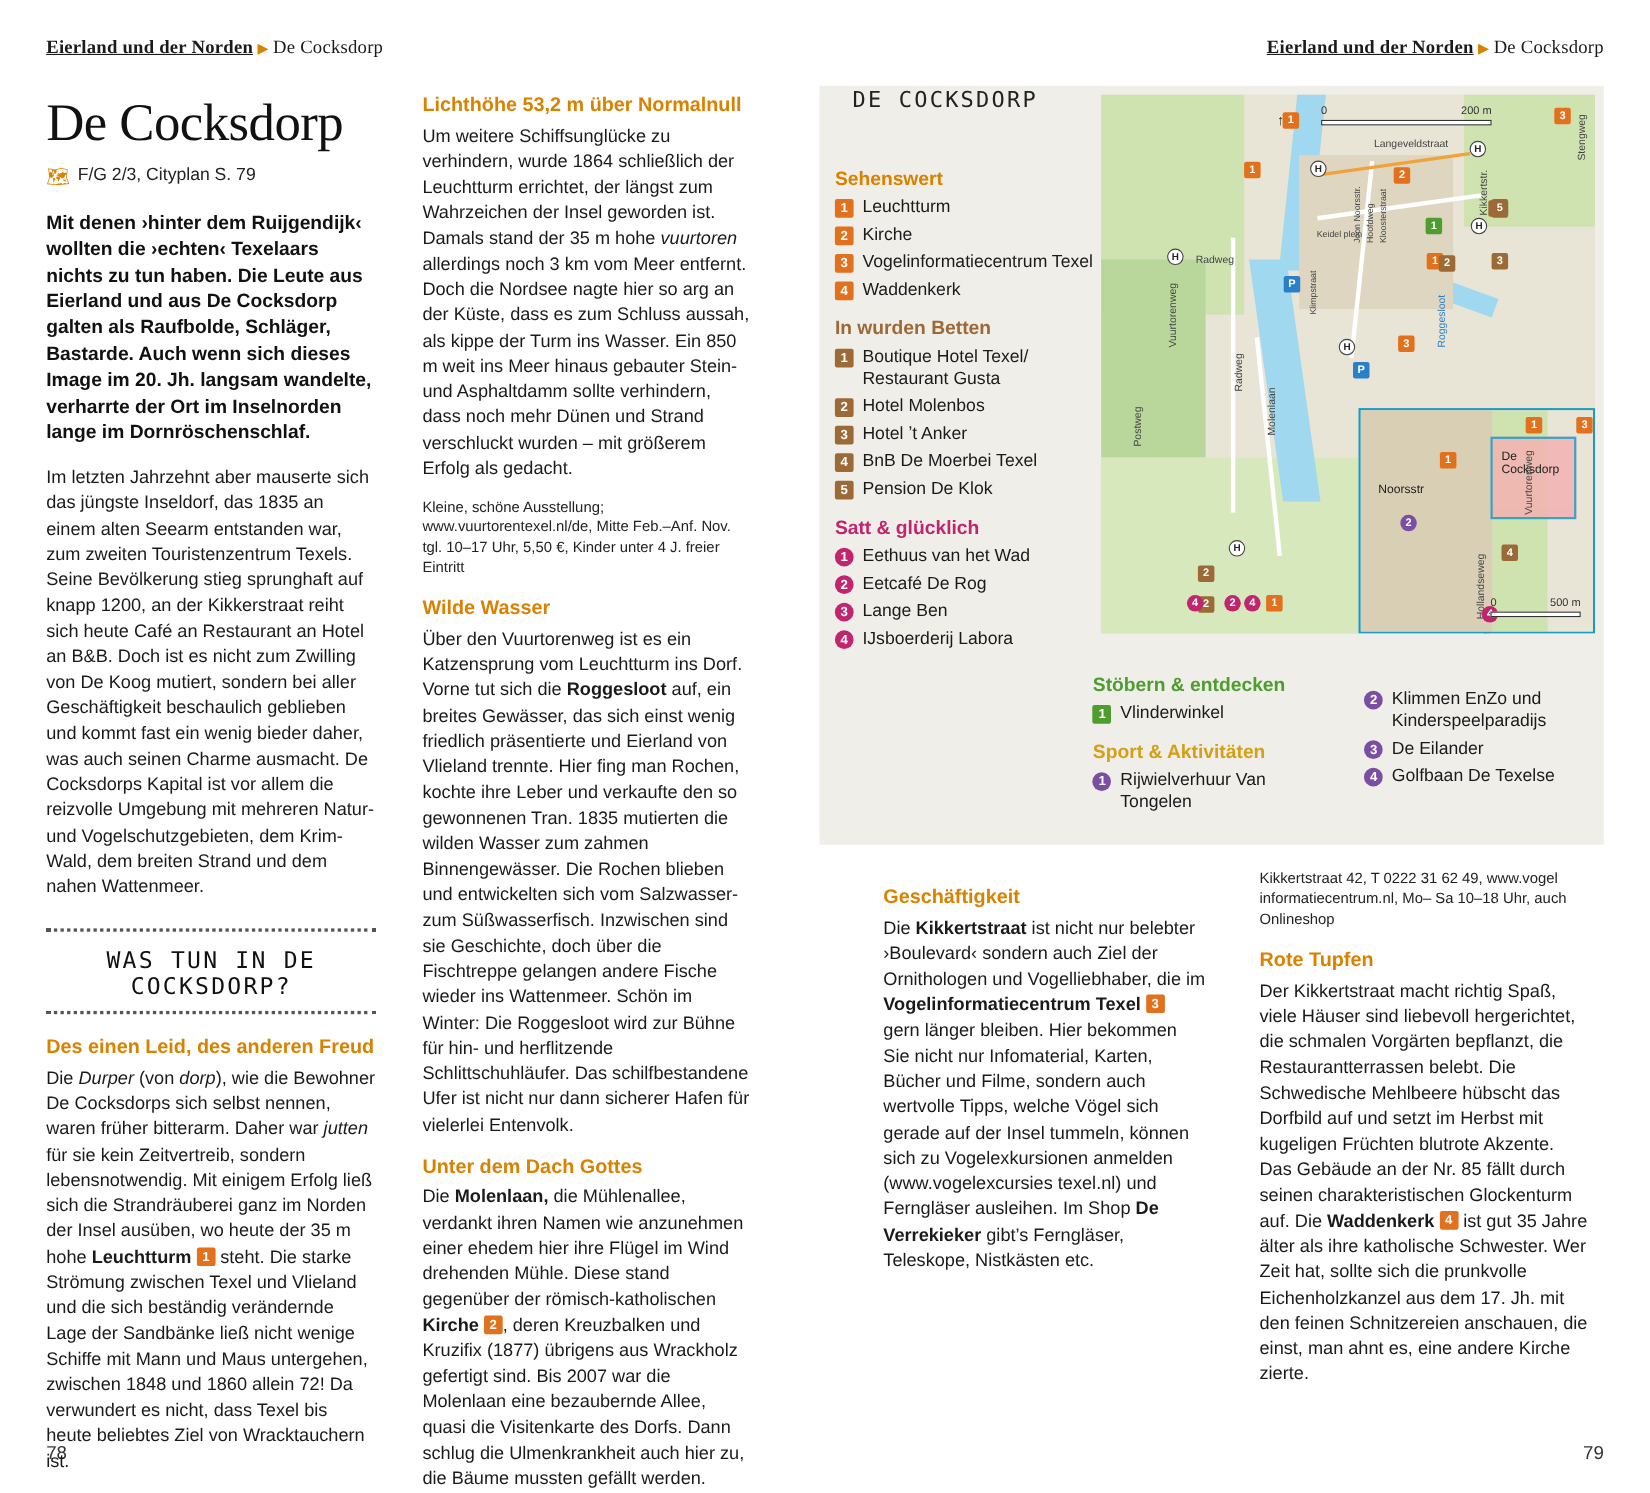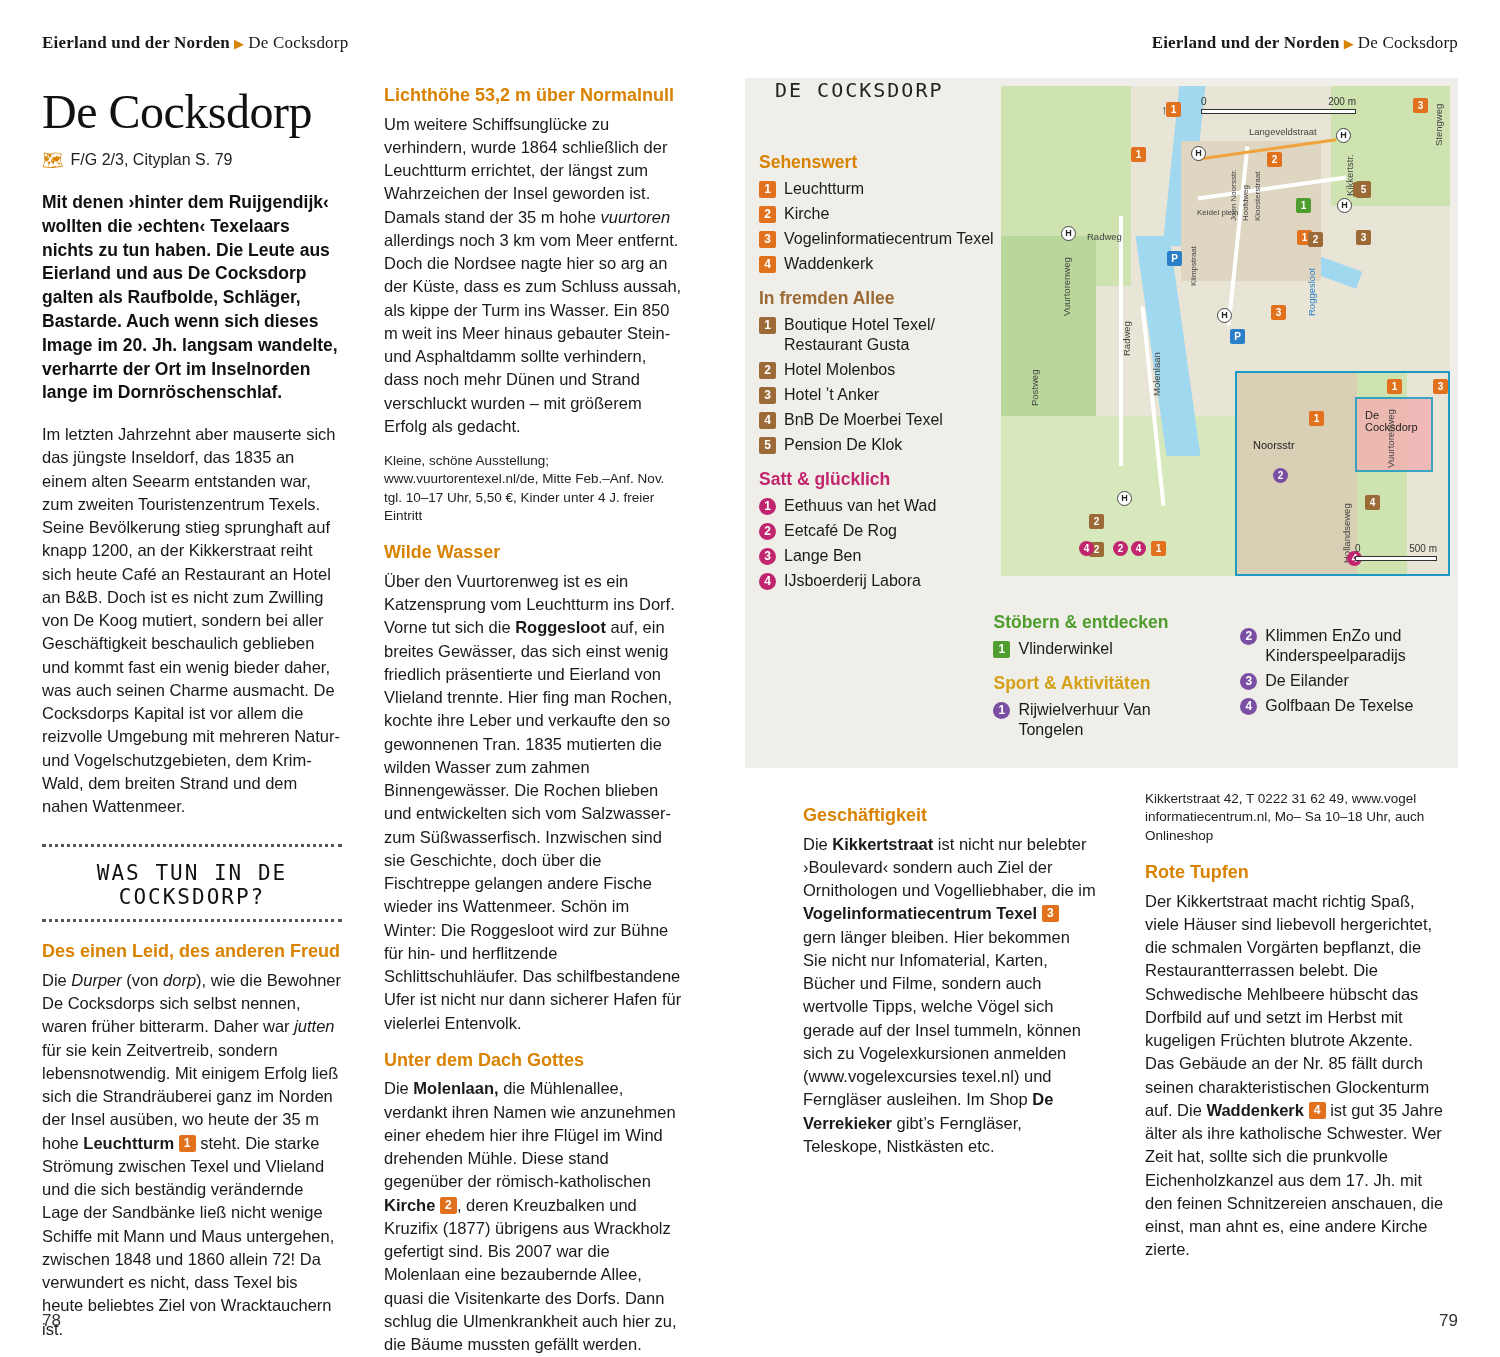--- a/index.html
+++ b/index.html
@@ -16,21 +16,21 @@
 
   
   .runhead {
     position:absolute; top:33px;
     font-size:17px; letter-spacing:.2px;
     font-family:"Liberation Serif", serif;
     color:#1a1a1a; white-space:nowrap;
   }
   .runhead.left { left:42px; }
   .runhead.right { right:42px; }
-  .runhead b { font-weight:bold; }
+  .runhead b { font-weight:bold;text-decoration:underline; }
   .runhead .tri { color:#d98200; font-size:13px; padding:0 4px; }
 
   .folio {
     position:absolute; bottom:26px;
     font-size:17px; color:#333;
     font-family:"Liberation Sans", sans-serif;
   }
   .folio.left { left:42px; }
   .folio.right { right:42px; }
 
@@ -230,21 +230,21 @@
         </div>
       <div class="leg-item">
           <span class="num-badge b-orange">3</span>
           <span>Vogelinformatiecentrum Texel</span>
         </div>
       <div class="leg-item">
           <span class="num-badge b-orange">4</span>
           <span>Waddenkerk</span>
         </div>
 
-      <div class="leg-h betten">In fremden Allee</div>
+      <div class="leg-h betten">In wurden Betten</div>
       <div class="leg-item">
           <span class="num-badge b-brown">1</span>
           <span>Boutique Hotel Texel/ Restaurant Gusta</span>
         </div>
       <div class="leg-item">
           <span class="num-badge b-brown">2</span>
           <span>Hotel Molenbos</span>
         </div>
       <div class="leg-item">
           <span class="num-badge b-brown">3</span>

